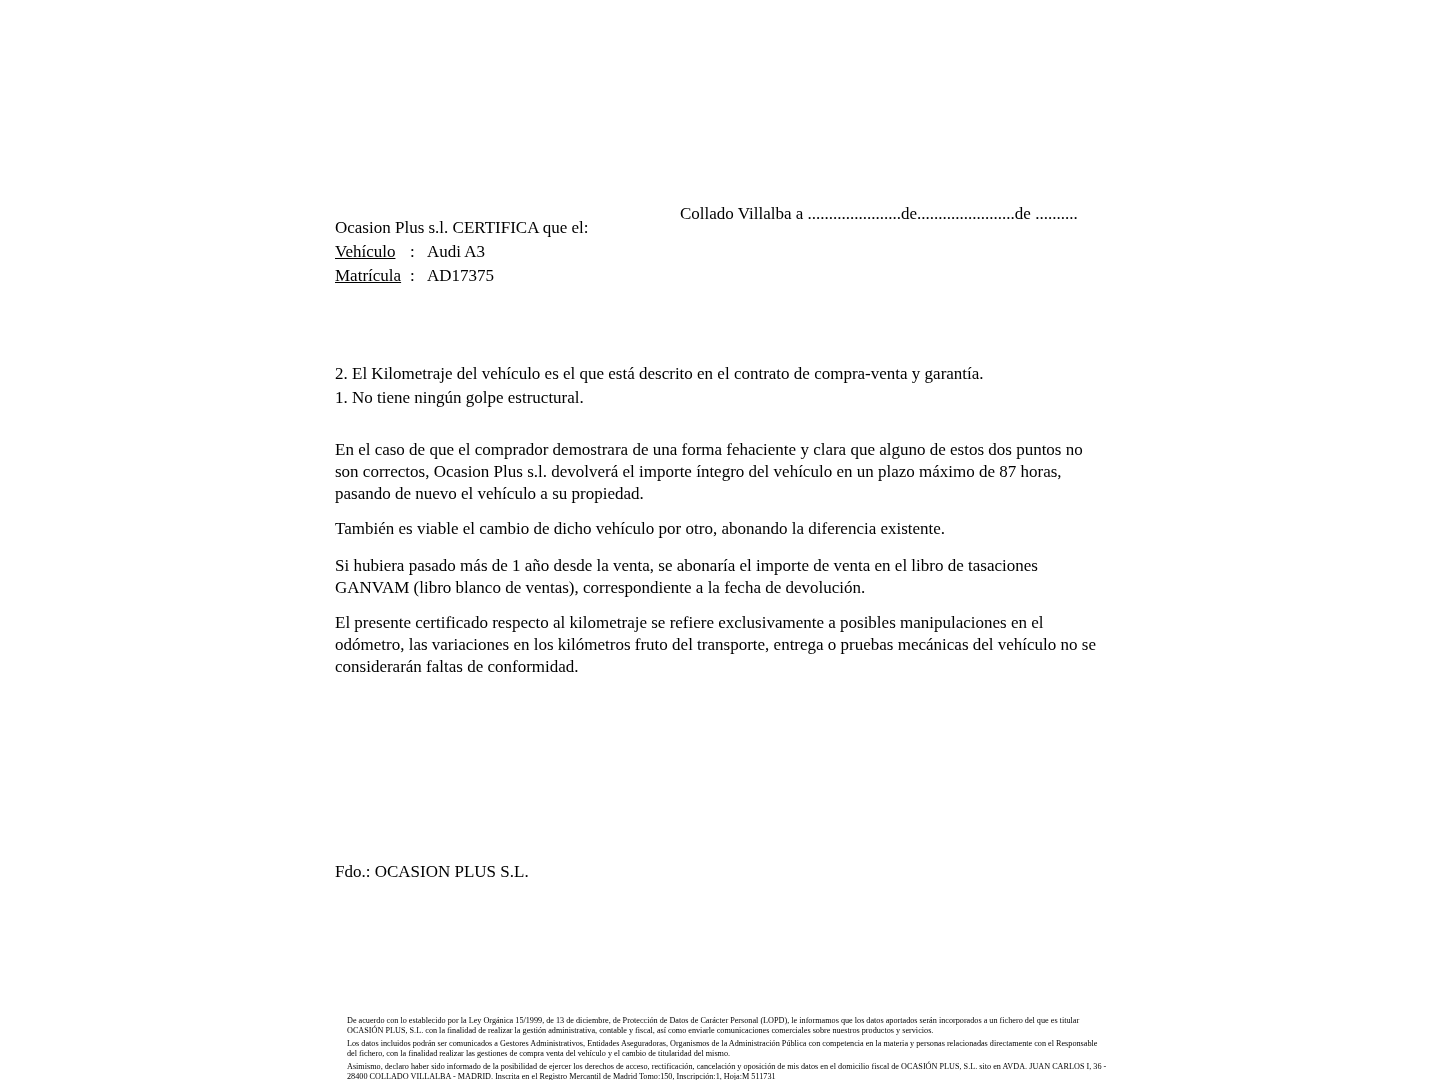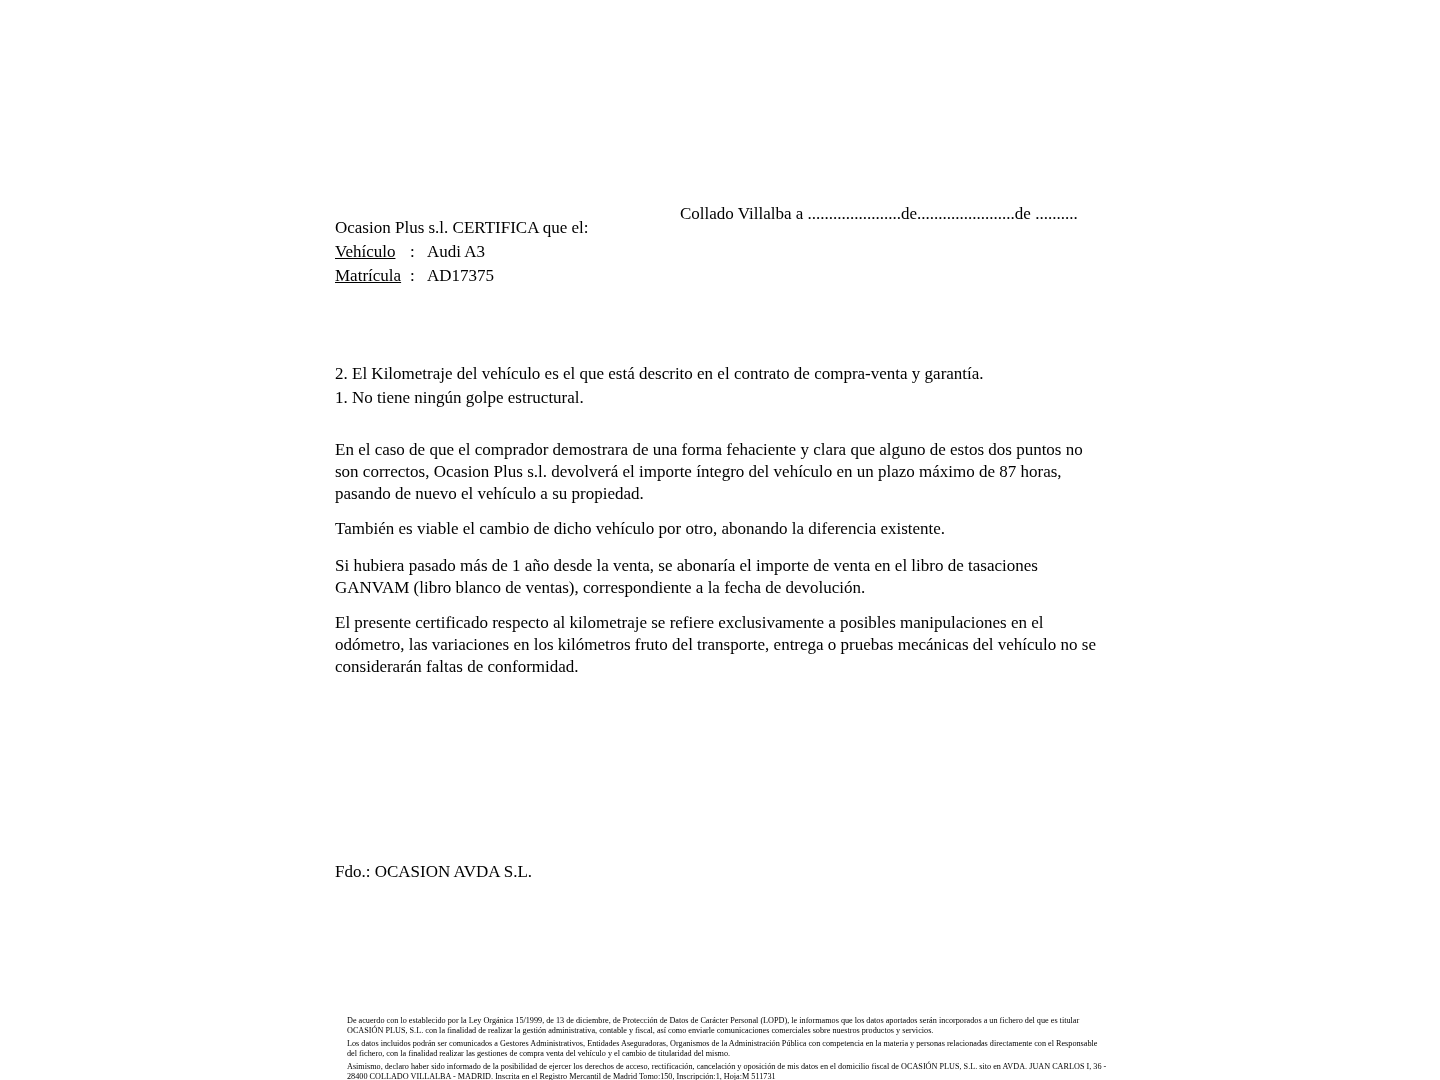--- a/index.html
+++ b/index.html
@@ -144,21 +144,21 @@
   </div>
 
   <div class="point point-1">1. No tiene ningún golpe estructural.</div>
   <div class="point point-2">2. El Kilometraje del vehículo es el que está descrito en el contrato de compra-venta y garantía.</div>
 
   <div class="para para-1">En el caso de que el comprador demostrara de una forma fehaciente y clara que alguno de estos dos puntos no son correctos, Ocasion Plus s.l. devolverá el importe íntegro del vehículo en un plazo máximo de 87 horas, pasando de nuevo el vehículo a su propiedad.</div>
   <div class="para para-2">También es viable el cambio de dicho vehículo por otro, abonando la diferencia existente.</div>
   <div class="para para-3">Si hubiera pasado más de 1 año desde la venta, se abonaría el importe de venta en el libro de tasaciones GANVAM (libro blanco de ventas), correspondiente a la fecha de devolución.</div>
   <div class="para para-4">El presente certificado respecto al kilometraje se refiere exclusivamente a posibles manipulaciones en el odómetro, las variaciones en los kilómetros fruto del transporte, entrega o pruebas mecánicas del vehículo no se considerarán faltas de conformidad.</div>
 
-  <div class="signature">Fdo.: OCASION AVDA S.L.</div>
+  <div class="signature">Fdo.: OCASION PLUS S.L.</div>
 
   <div class="legal">
     <p>De acuerdo con lo establecido por la Ley Orgánica 15/1999, de 13 de diciembre, de Protección de Datos de Carácter Personal (LOPD), le informamos que los datos aportados serán incorporados a un fichero del que es titular OCASIÓN PLUS, S.L. con la finalidad de realizar la gestión administrativa, contable y fiscal, así como enviarle comunicaciones comerciales sobre nuestros productos y servicios.</p>
     <p>Los datos incluidos podrán ser comunicados a Gestores Administrativos, Entidades Aseguradoras, Organismos de la Administración Pública con competencia en la materia y personas relacionadas directamente con el Responsable del fichero, con la finalidad realizar las gestiones de compra venta del vehículo y el cambio de titularidad del mismo.</p>
     <p>Asimismo, declaro haber sido informado de la posibilidad de ejercer los derechos de acceso, rectificación, cancelación y oposición de mis datos en el domicilio fiscal de OCASIÓN PLUS, S.L. sito en AVDA. JUAN CARLOS I, 36 - 28400 COLLADO VILLALBA - MADRID. Inscrita en el Registro Mercantil de Madrid Tomo:150, Inscripción:1, Hoja:M 511731</p>
   </div>
 
 </div>
 
 </body></html>

